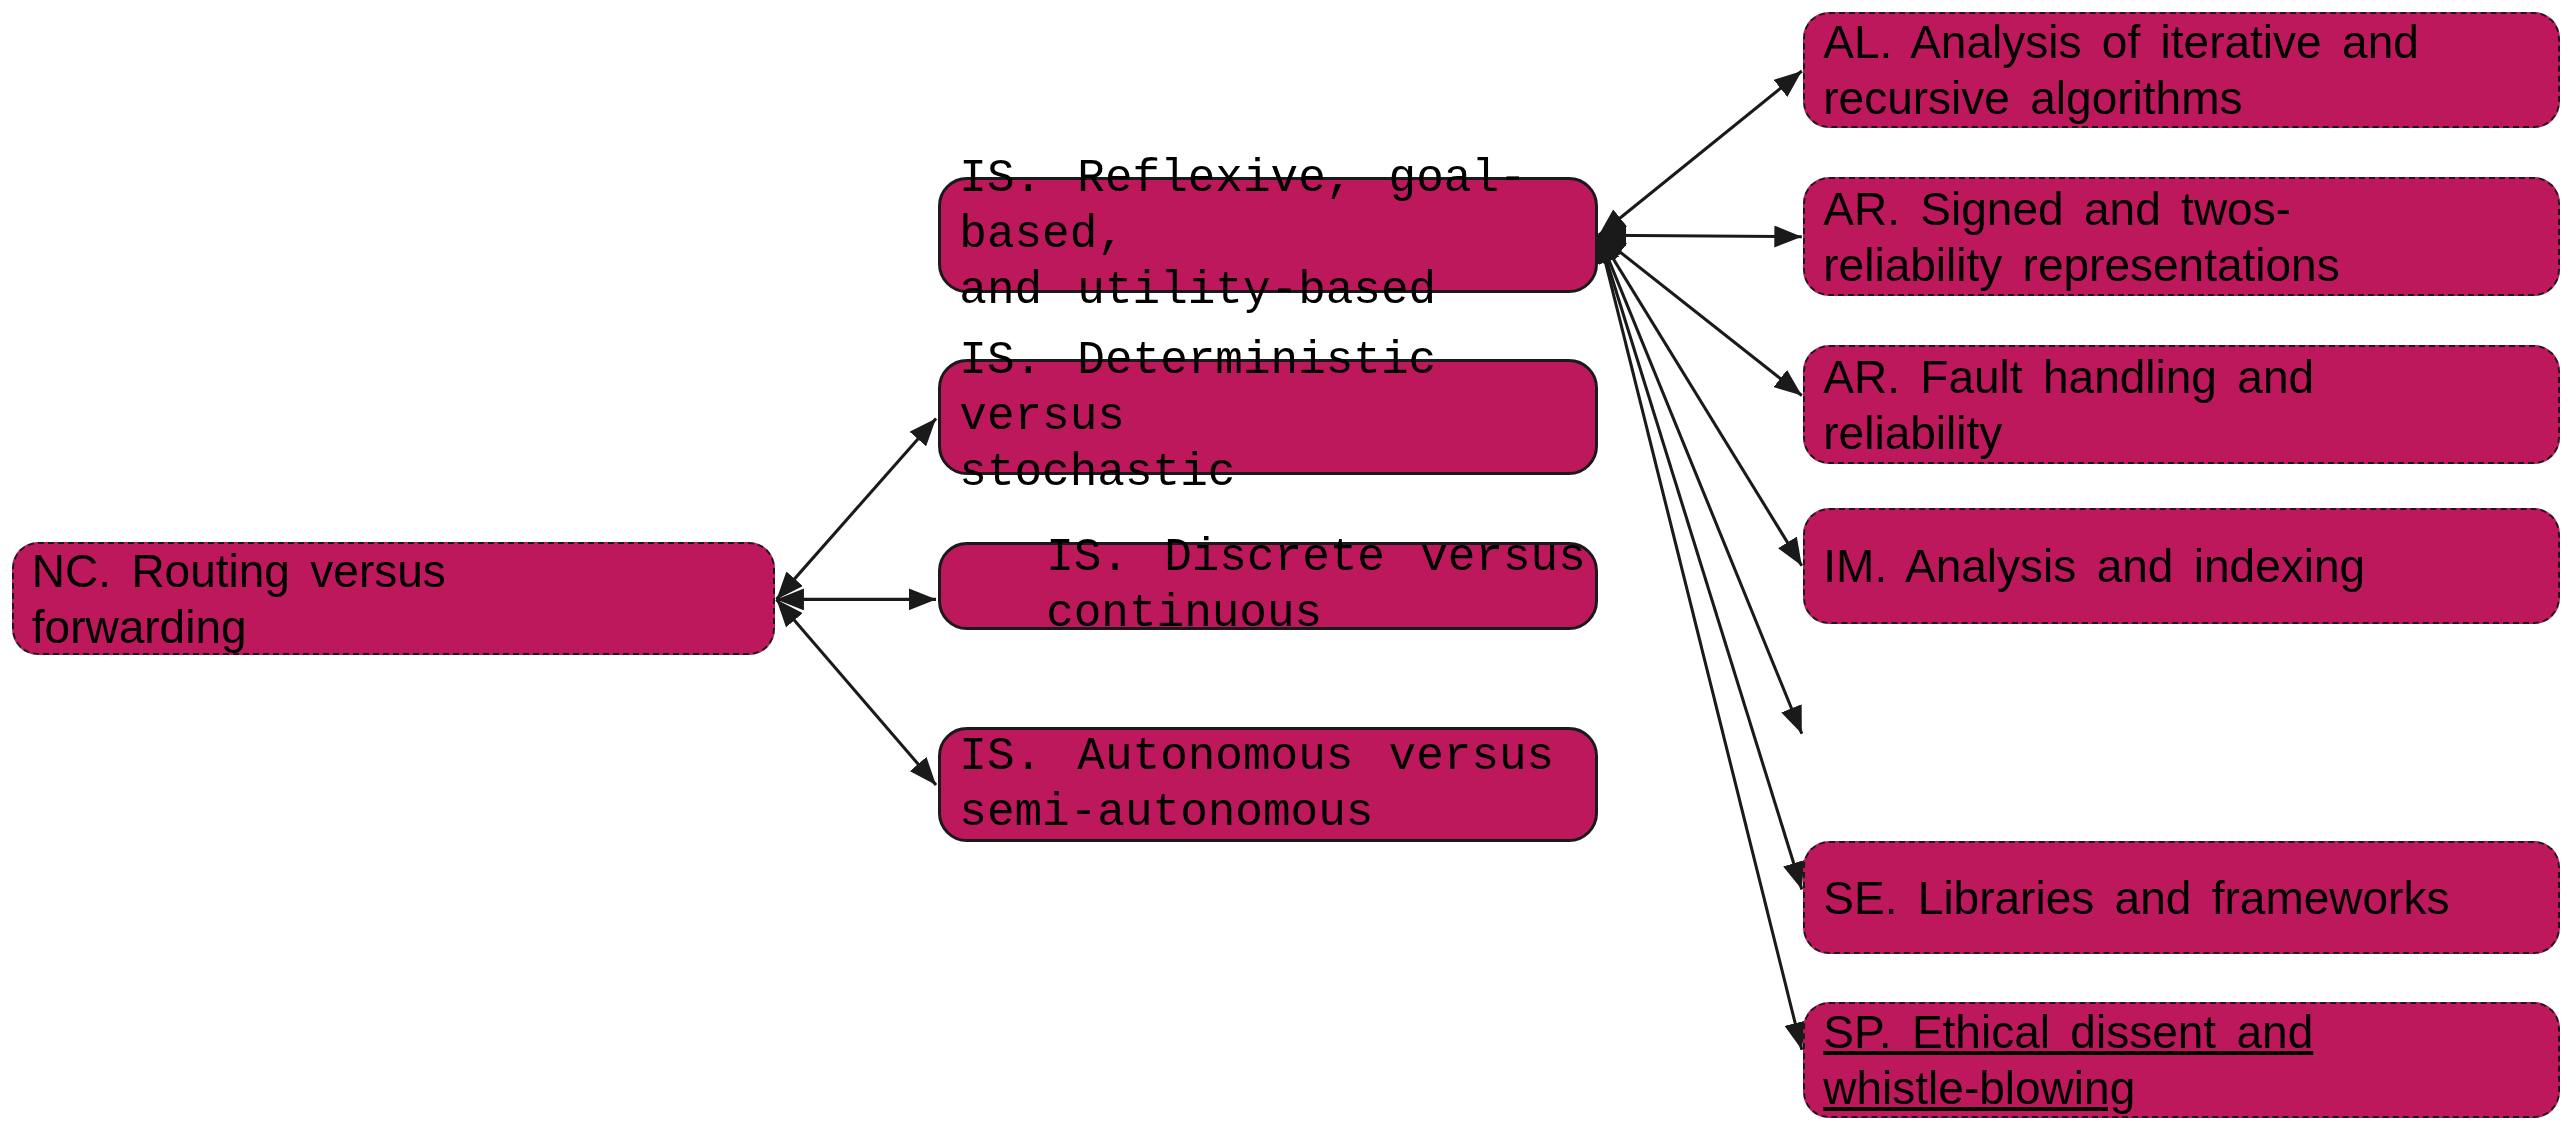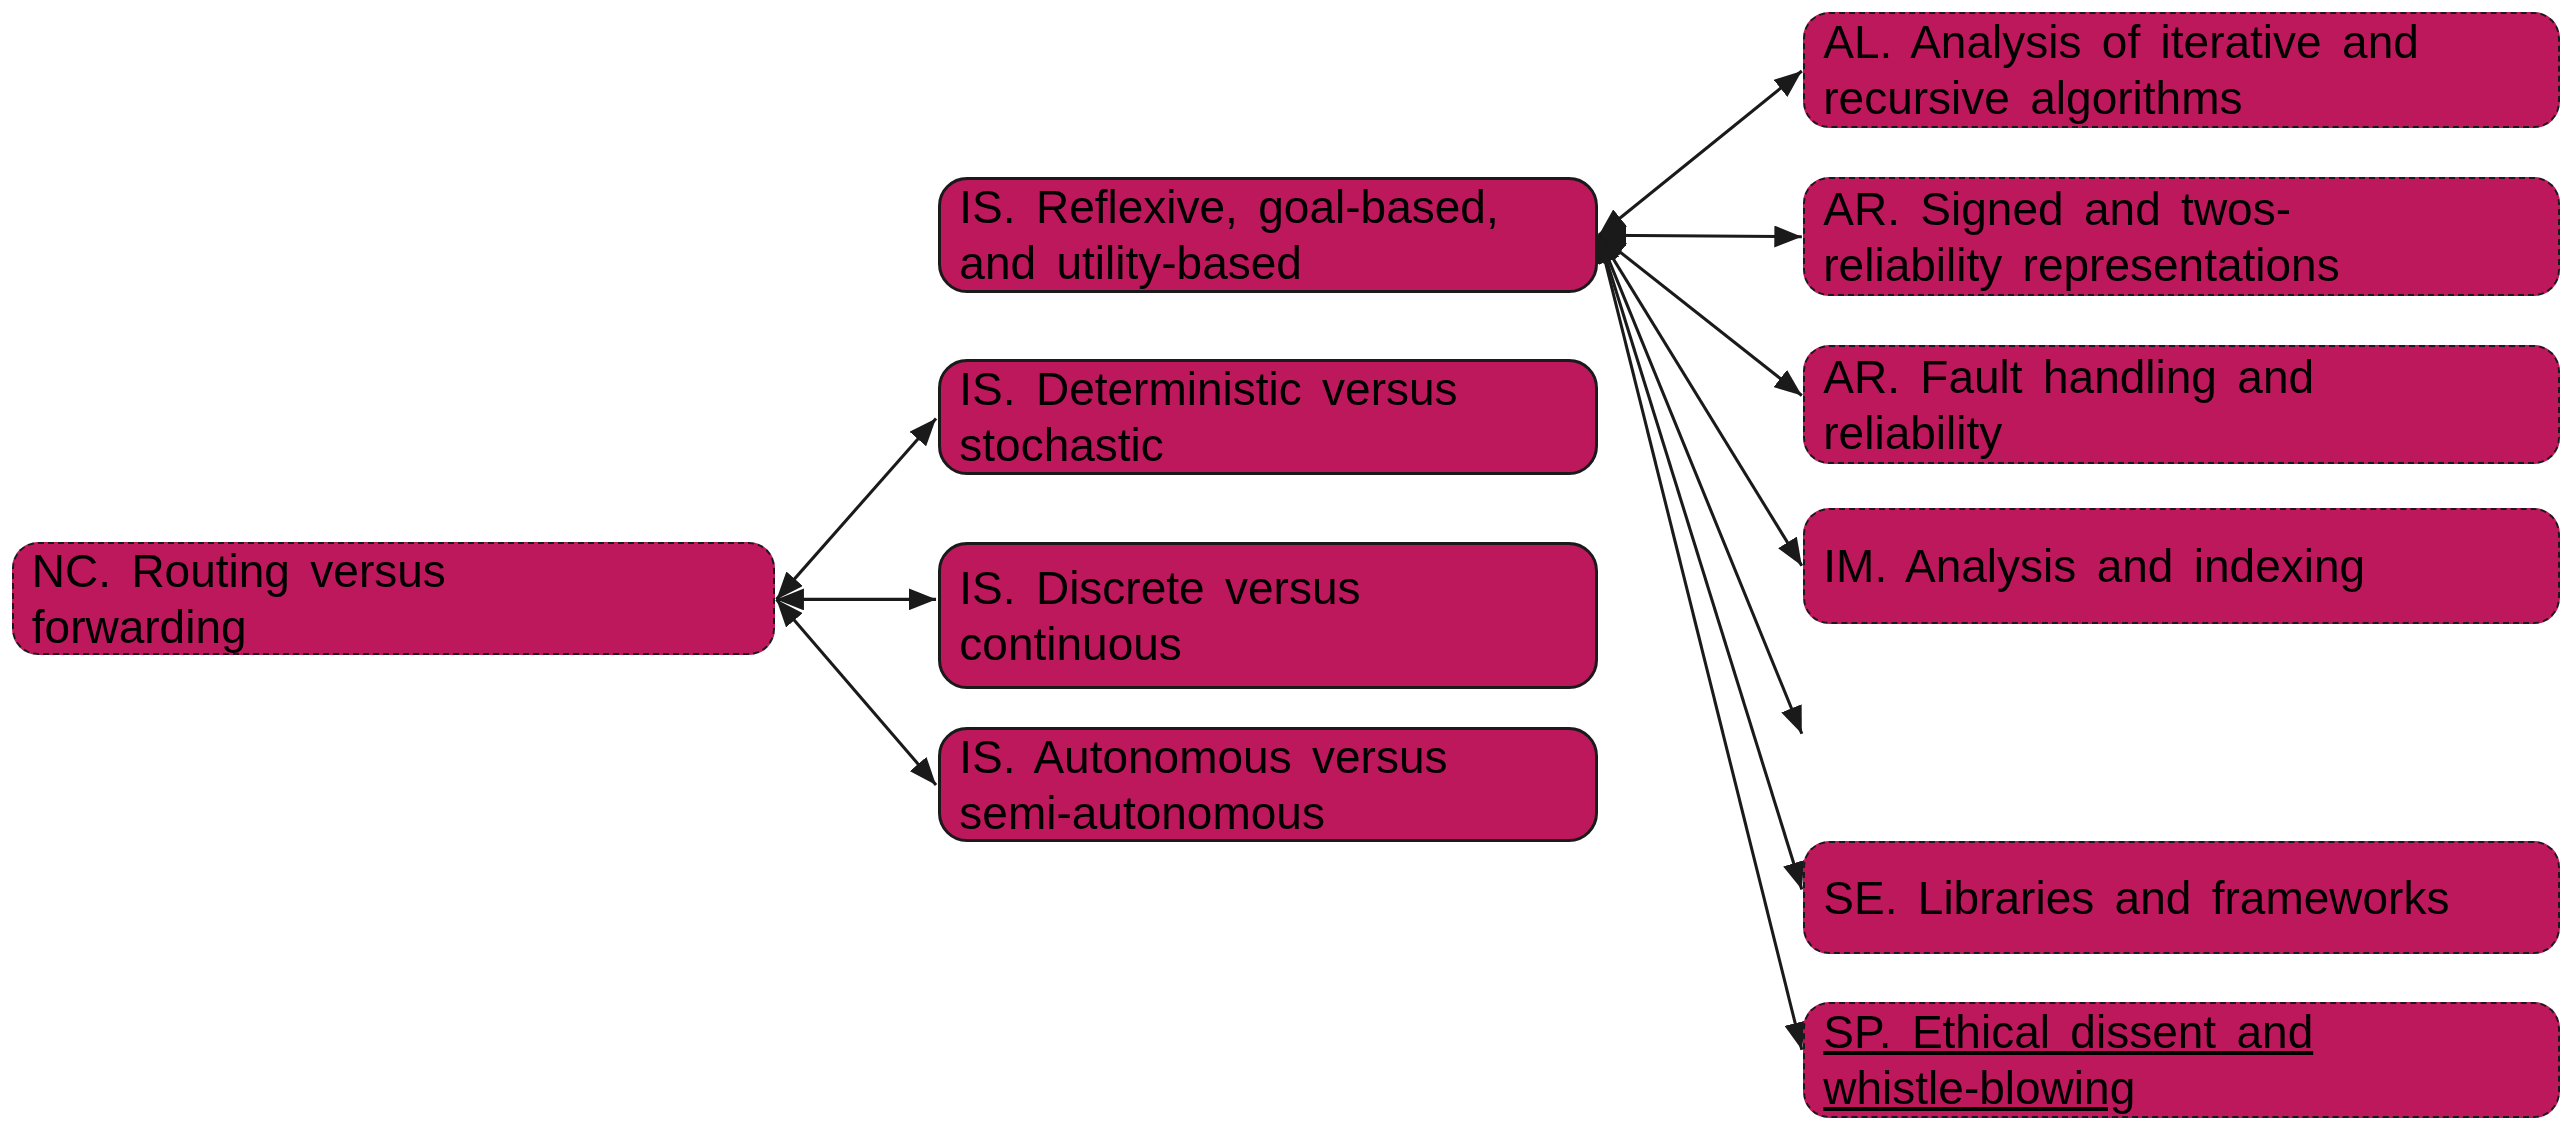--- a/index.html
+++ b/index.html
@@ -35,27 +35,28 @@
     white-space: pre-line;
     padding: 0 9.2px 0 18.3px;
   }
   .node.dashed {
     border: 2.3px dashed #1a1a1a;
     border-radius: 26px;
   }
   .node.solid {
     border: 3.1px solid #1a1a1a;
     border-radius: 29px;
+    font-family: Liberation Mono, monospace;
   }
   
   .n-nc  { left: 11.5px;   top: 542px;  width: 763px; height: 113px; }
   
   .n-m1  { left: 938px; top: 177px;  width: 660px;  height: 116px; }
   .n-m2  { left: 938px; top: 359px;  width: 660px;  height: 116px; }
-  .n-m3  { left: 938px; top: 542px;  width: 660px;  height: 147px; }
+  .n-m3  { left: 938px; top: 542px;  width: 660px;  height: 88px; justify-content: flex-end; }
   .n-m4  { left: 938px; top: 727px;  width: 660px;  height: 115px; }
   
   .n-r1  { left: 1803px; top: 11.5px;   width: 757px;  height: 116px; }
   .n-r2  { left: 1803px; top: 177px;  width: 757px;  height: 119px; }
   .n-r3  { left: 1803px; top: 345px;  width: 757px;  height: 119px; }
   .n-r4  { left: 1803px; top: 508px;  width: 757px;  height: 116px; }
   .n-r5  { left: 1803px; top: 676px;  width: 757px;  height: 116px; }
   .n-r6  { left: 1803px; top: 841px; width: 757px;  height: 113px; }
   .n-r7  { left: 1803px; top: 1002px; width: 757px;  height: 116px; text-decoration: underline; }
 </style>

